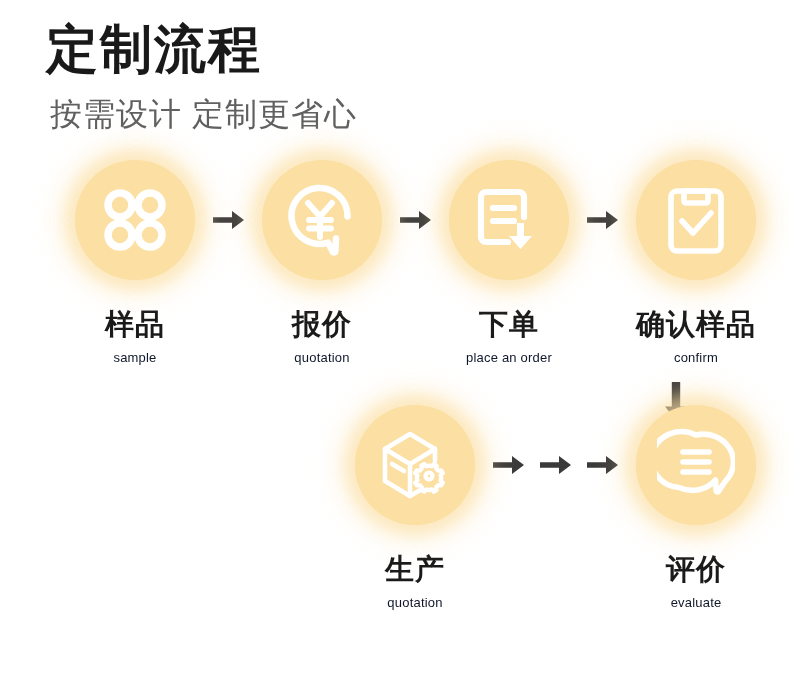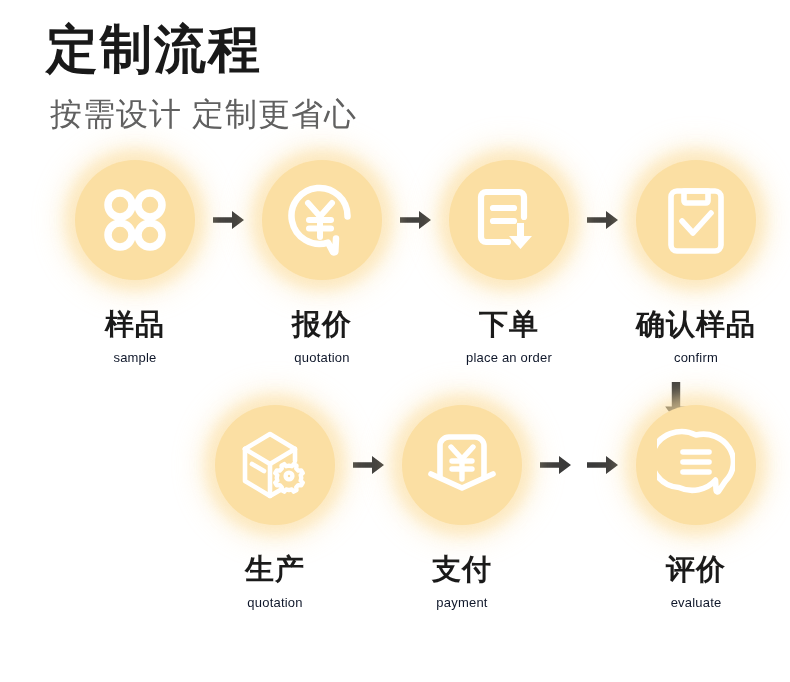--- a/index.html
+++ b/index.html
@@ -255,37 +255,20 @@
         <div class="step-label-cn">生产</div>
         <div class="step-label-en">quotation</div>
       </div>
 
       <div class="arrow-right">
         <svg width="32" height="20" viewBox="0 0 32 20" aria-hidden="true">
           <path d="M0 7.2 h19 V1 l12 9 -12 9 v-6.2 H0 Z" fill="#3a3a3a"></path>
         </svg>
       </div>
 
-      <div class="step">
-        <div class="bubble">
-          <svg width="74" height="74" viewBox="0 0 74 74" aria-hidden="true">
-            <path d="M15 48 V18 a9 9 0 0 1 9 -9 h26 a9 9 0 0 1 9 9 v30" fill="none" stroke="#ffffff" stroke-width="5.6" stroke-linecap="round" stroke-linejoin="round"></path>
-            <path d="M6 46 L37 60 L68 46" fill="none" stroke="#ffffff" stroke-width="5.6" stroke-linecap="round" stroke-linejoin="round"></path>
-            <g fill="none" stroke="#ffffff" stroke-width="5.4" stroke-linecap="round">
-              <path d="M26 19 L37 31"></path>
-              <path d="M48 19 L37 31"></path>
-              <path d="M27 33 H47"></path>
-              <path d="M27 41 H47"></path>
-              <path d="M37 31 V51"></path>
-            </g>
-          </svg>
-        </div>
-        <div class="step-label-cn">支付</div>
-        <div class="step-label-en">payment</div>
-      </div>
 
       <div class="arrow-right">
         <svg width="32" height="20" viewBox="0 0 32 20" aria-hidden="true">
           <path d="M0 7.2 h19 V1 l12 9 -12 9 v-6.2 H0 Z" fill="#3a3a3a"></path>
         </svg>
       </div>
 
 
       <div class="arrow-right">
         <svg width="32" height="20" viewBox="0 0 32 20" aria-hidden="true">

